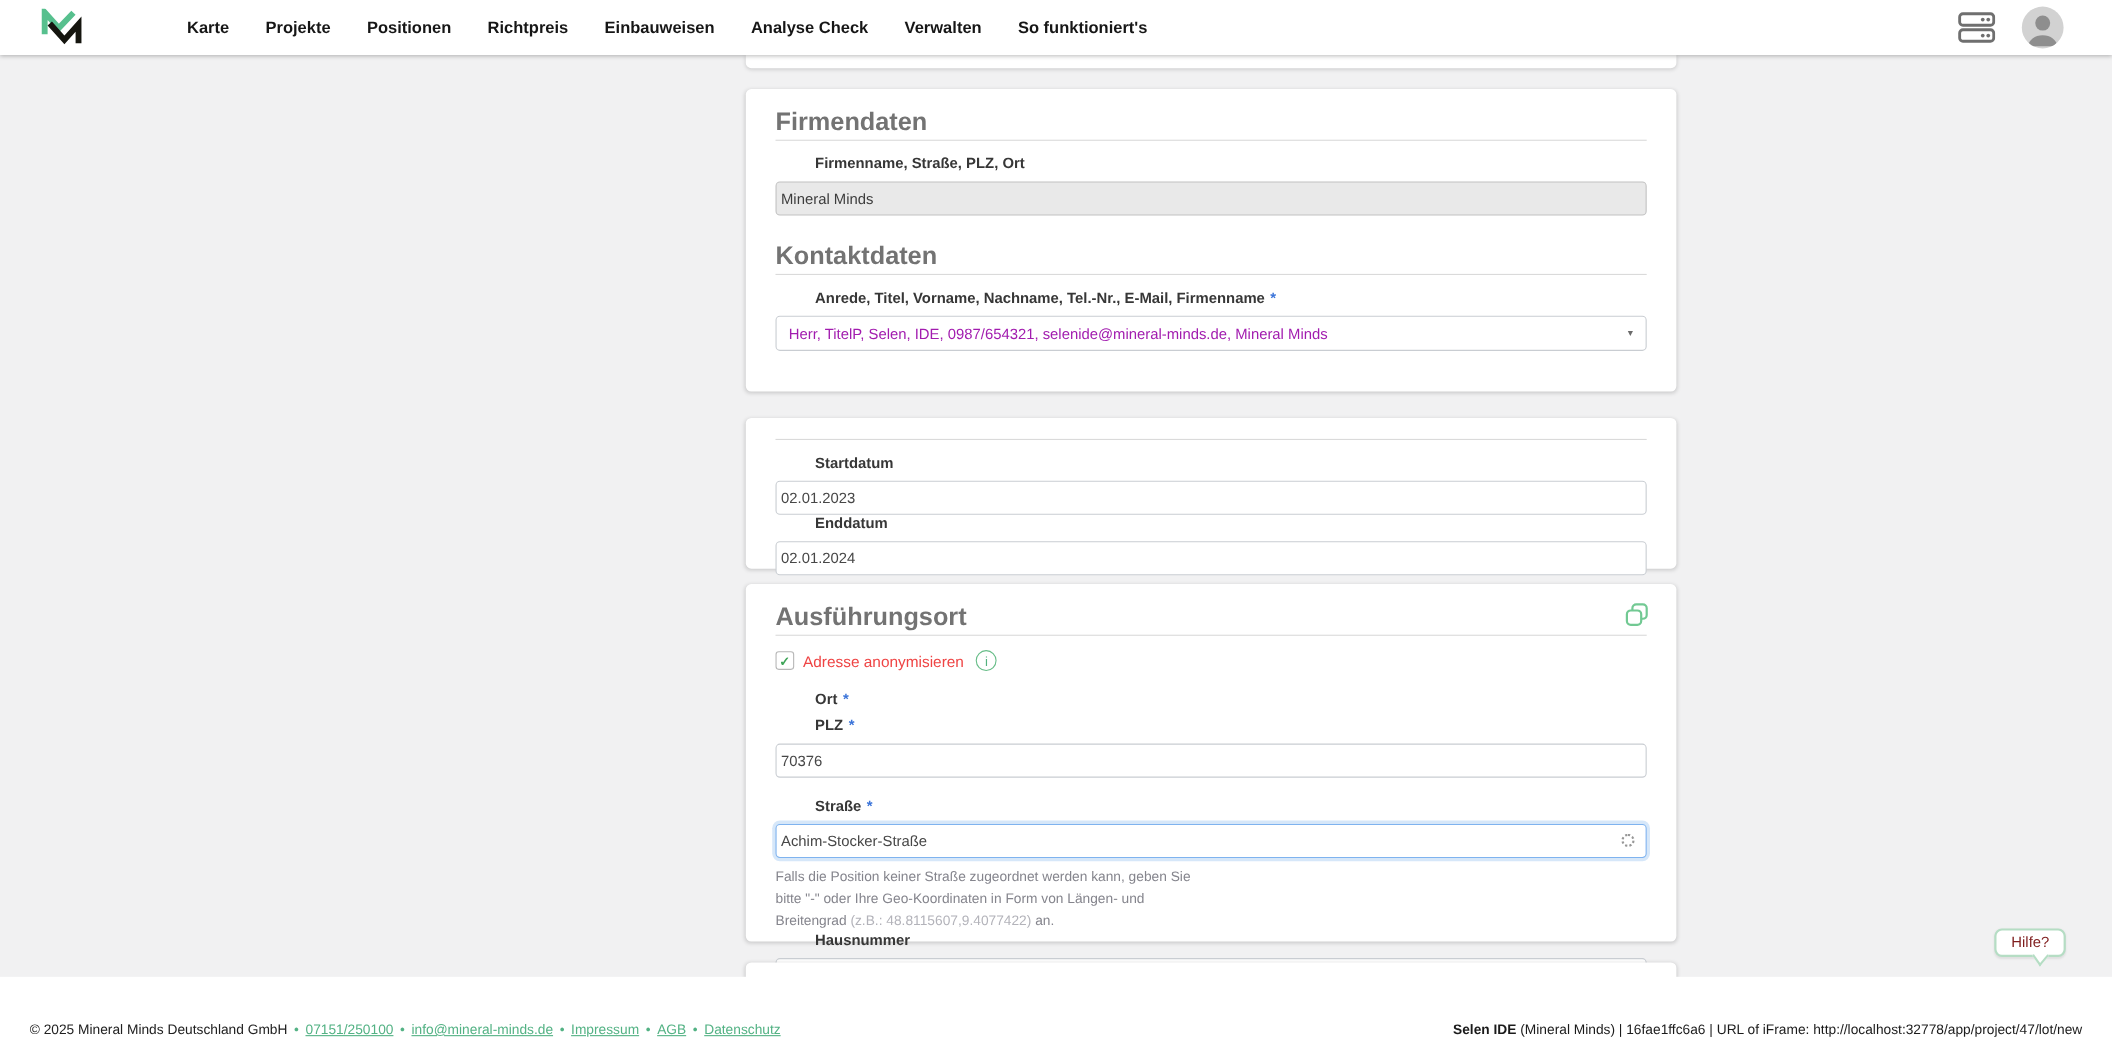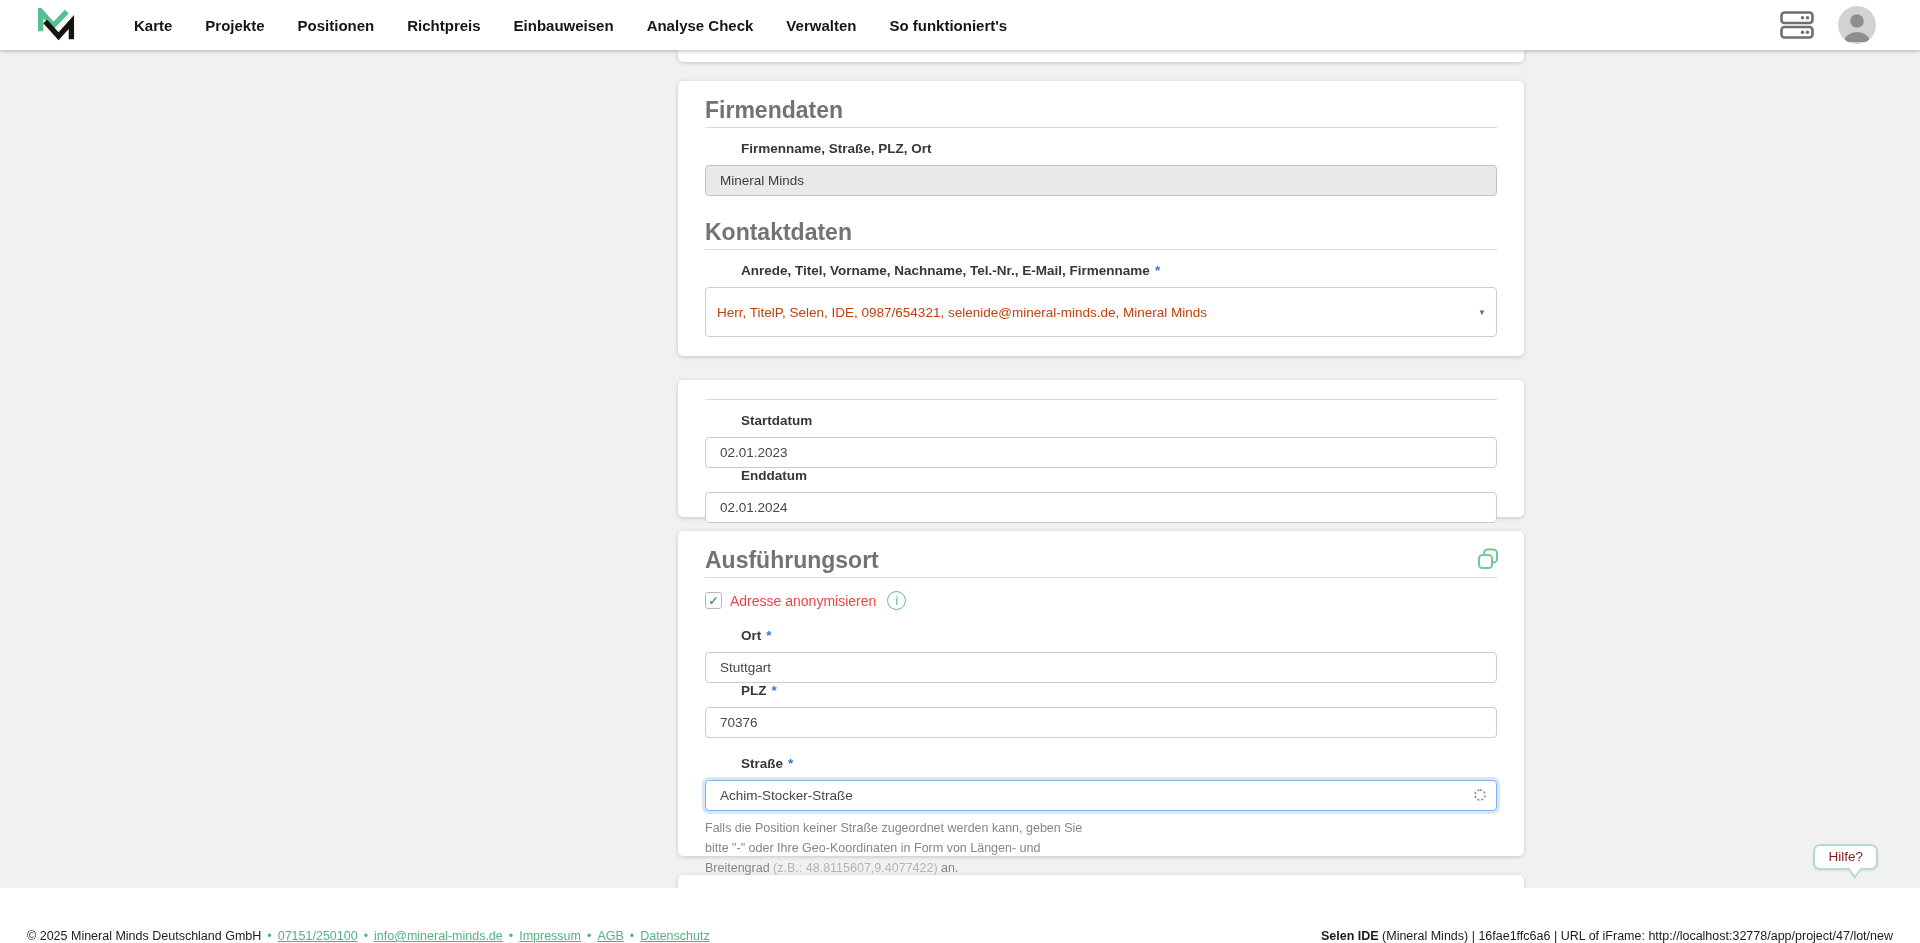--- a/index.html
+++ b/index.html
@@ -7,21 +7,21 @@
   body {
     width:1920px; height:943px; position:relative; overflow:hidden;
     background:#f1f1f2;
     font-family:"Liberation Sans", sans-serif;
   }
 
   
   .navbar {
     position:absolute; top:0; left:0; width:1920px; height:50px;
     background:#fff; box-shadow:0 1px 4px rgba(0,0,0,.28);
-    display:flex; align-items:center; z-index:40;
+    display:flex; align-items:center; z-index:40;gap:36px;
   }
   .logo { margin-left:36px; width:40px; height:34px; display:block; }
   .nav-menu { display:flex; align-items:center; margin-left:58px; gap:33px; }
   .nav-item {
     font-size:15px; font-weight:bold; color:#161616; text-decoration:none;
     cursor:pointer; white-space:nowrap;
   }
   .nav-right { position:absolute; right:44px; top:0; height:50px; display:flex; align-items:center; gap:24px; }
   .avatar {
     width:38px; height:38px; border-radius:50%; background:#d2d2d2; overflow:hidden;
@@ -44,29 +44,29 @@
   .rule { border:none; border-top:1px solid #dadada; margin:0 0 13px 0; }
 
   .field-label {
     font-size:13.5px; font-weight:bold; color:#373737; line-height:16px;
     margin-bottom:8px; display:flex; gap:5px; align-items:baseline;padding-left:36px;
   }
   .req { color:#3b74d9; font-weight:bold; }
 
   .tb {
     width:100%; height:31px; border:1px solid #c9cdd2; border-radius:4px;
-    background:#fff; padding:0 14px; font-size:13.5px; color:#474747;
+    background:#fff; padding:0 4px; font-size:13.5px; color:#474747;
     font-family:"Liberation Sans", sans-serif; outline:none;
   }
   .tb:disabled, .tb.disabled { background:#e9e9e9; border-color:#c2c2c2; color:#3d3d3d; }
 
   .select-wrap { position:relative; }
   .select-box {
-    width:100%; height:50px; border:1px solid #c9cdd2; border-radius:4px;
-    background:#fff; padding:0 28px 0 11px; font-size:13.5px; color:#c2410c;
+    width:100%; height:32px; border:1px solid #c9cdd2; border-radius:4px;
+    background:#fff; padding:0 28px 0 11px; font-size:13.5px; color:#a21caf;
     display:flex; align-items:center; cursor:pointer; white-space:nowrap; overflow:hidden;
   }
   .caret { position:absolute; right:11px; top:50%; transform:translateY(-50%); font-size:8px; color:#6b6b6b; pointer-events:none; }
 
   .row2 { display:grid; grid-template-columns:1fr; column-gap:18px; }
   .mt18 { margin-top:18px; }
   .mt26 { margin-top:26px; }
 
   .input-wrap { position:relative; }
   .tb.focused {
@@ -210,21 +210,20 @@
     <span class="cb-label">Adresse anonymisieren</span>
     <span class="info-icon">i</span>
   </div>
 
   <div class="row2">
     <div>
       <div class="field-label">
         <span>Ort</span>
           <span class="req">*</span>
       </div>
-      <input class="tb" value="Stuttgart" style="">
     </div>
     <div>
       <div class="field-label">
         <span>PLZ</span>
           <span class="req">*</span>
       </div>
       <input class="tb" value="70376" style="">
     </div>
   </div>
 

